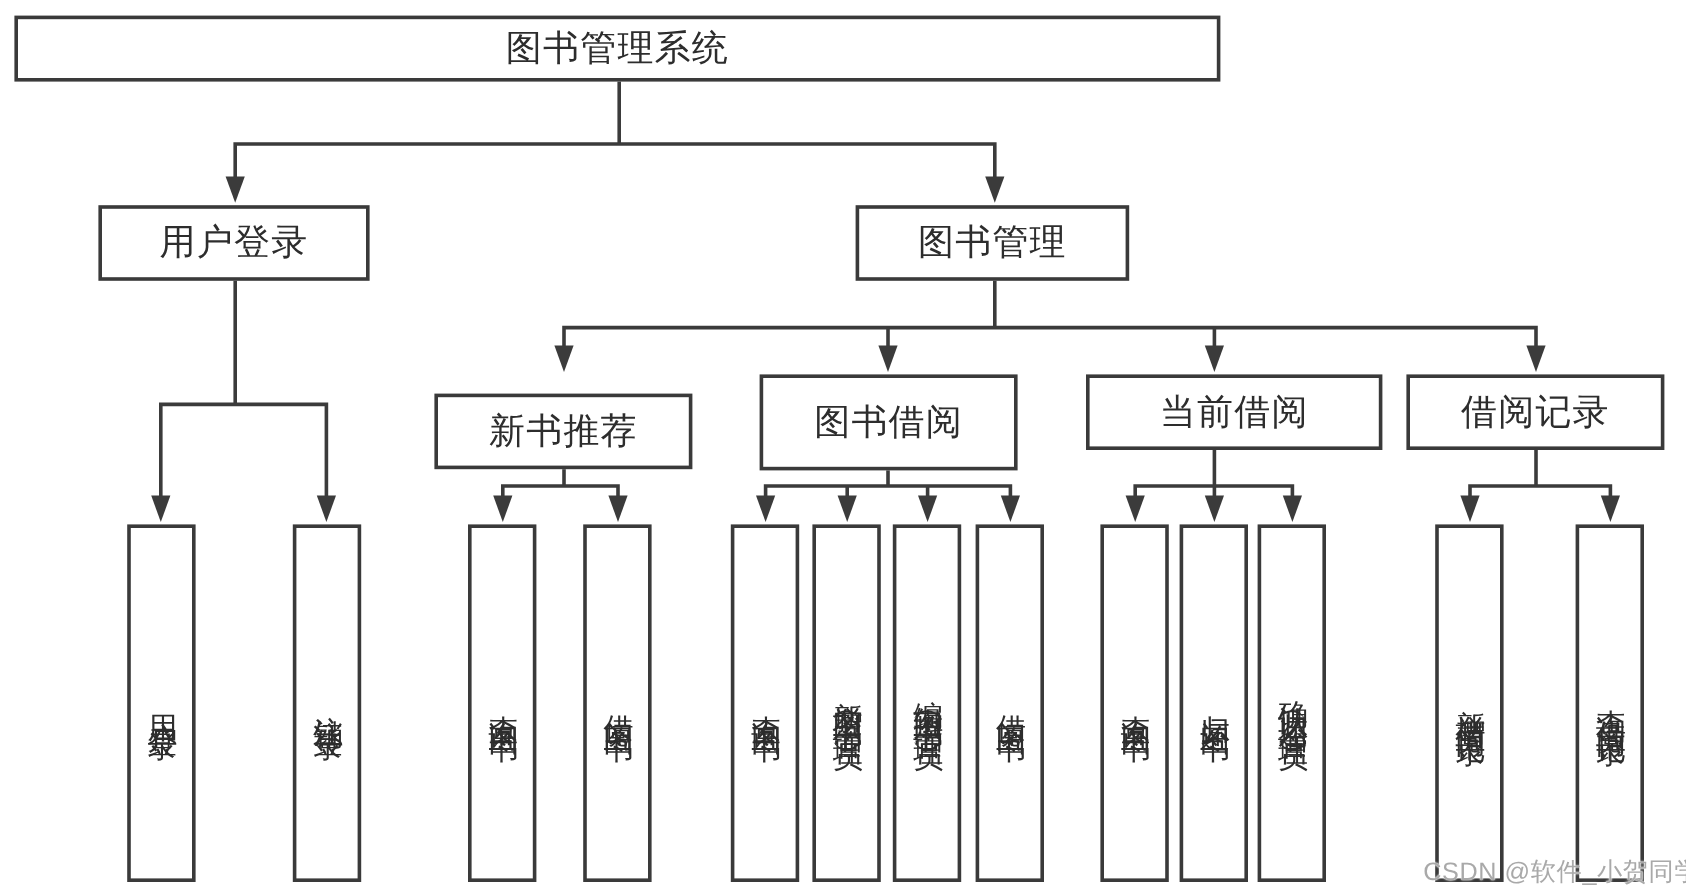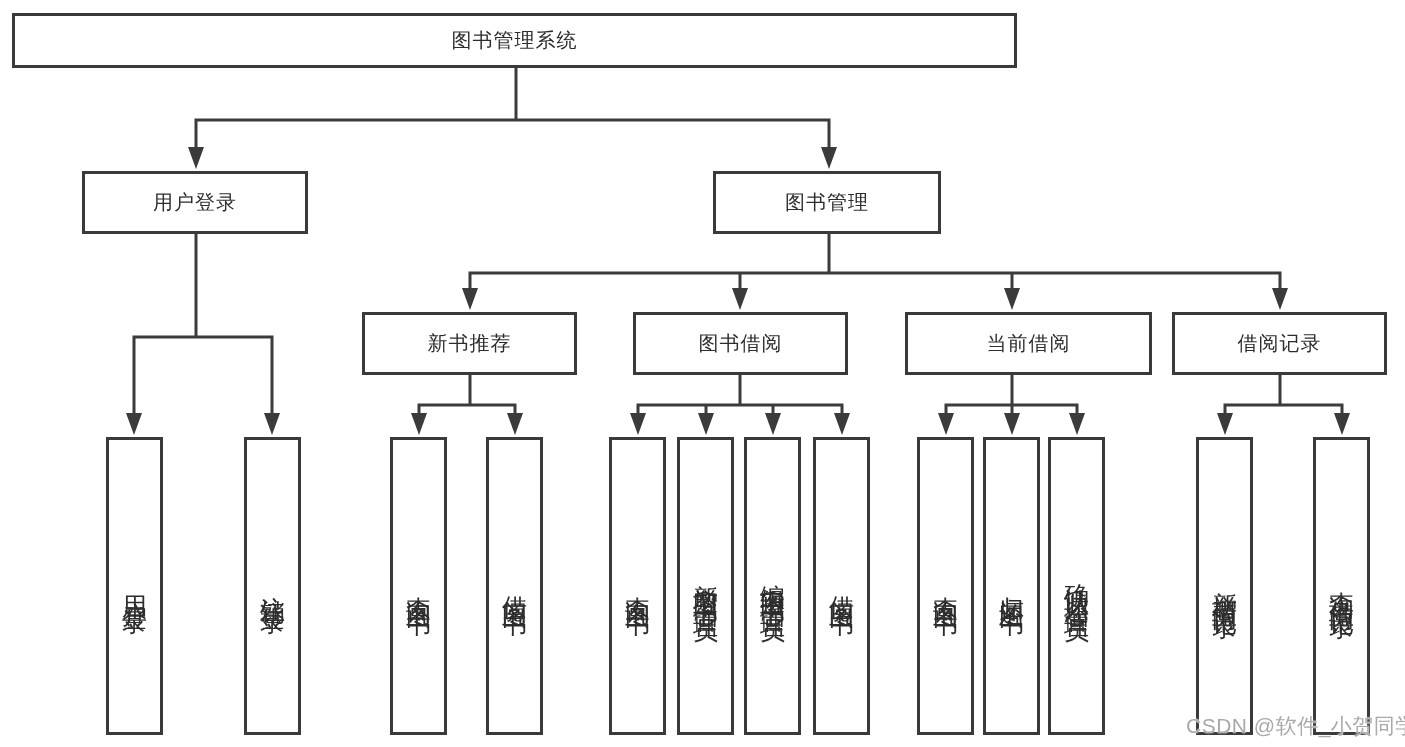--- a/index.html
+++ b/index.html
@@ -24,21 +24,21 @@
     box-sizing: border-box;
     border: 3px solid #3a3a3a;
     background: #ffffff;
     display: flex;
     align-items: center;
     justify-content: center;
     color: #2d2d2d;
     z-index: 2;
   }
   .hlabel {
-    font-size: 20px;
+    font-size: 30px;
     letter-spacing: 1px;
     white-space: nowrap;
   }
   .leaf .vtext {
     writing-mode: vertical-rl;
     text-orientation: mixed;
     font-size: 25px;
     letter-spacing: 5px;
     line-height: 1;
     white-space: nowrap;
@@ -116,24 +116,24 @@
     <span class="hlabel">图书管理系统</span>
   </div>
 
   <div class="box" style="left:82px; top:171px; width:226px; height:63px;">
     <span class="hlabel">用户登录</span>
   </div>
   <div class="box" style="left:713px; top:171px; width:228px; height:63px;">
     <span class="hlabel">图书管理</span>
   </div>
 
-  <div class="box" style="left:362px; top:312px; width:215px; height:63px;">
+  <div class="box" style="left:362px; top:328px; width:215px; height:63px;">
     <span class="hlabel">新书推荐</span>
   </div>
-  <div class="box" style="left:633px; top:312px; width:215px; height:63px;">
+  <div class="box" style="left:633px; top:312px; width:215px; height:80px;">
     <span class="hlabel">图书借阅</span>
   </div>
   <div class="box" style="left:905px; top:312px; width:247px; height:63px;">
     <span class="hlabel">当前借阅</span>
   </div>
   <div class="box" style="left:1172px; top:312px; width:215px; height:63px;">
     <span class="hlabel">借阅记录</span>
   </div>
 
   <div class="box leaf" style="left:106px; top:437px; width:57px; height:298px;">

